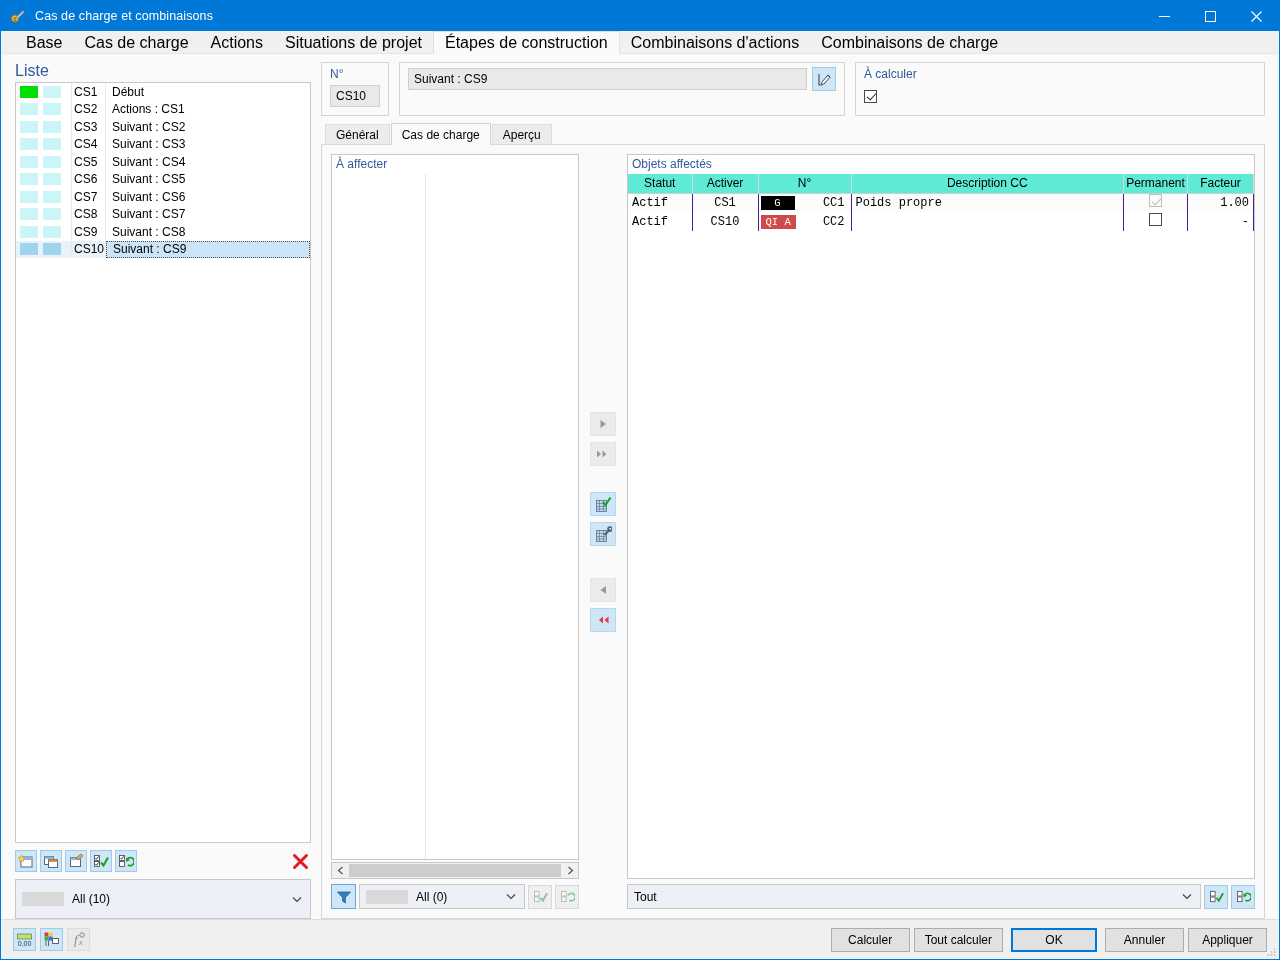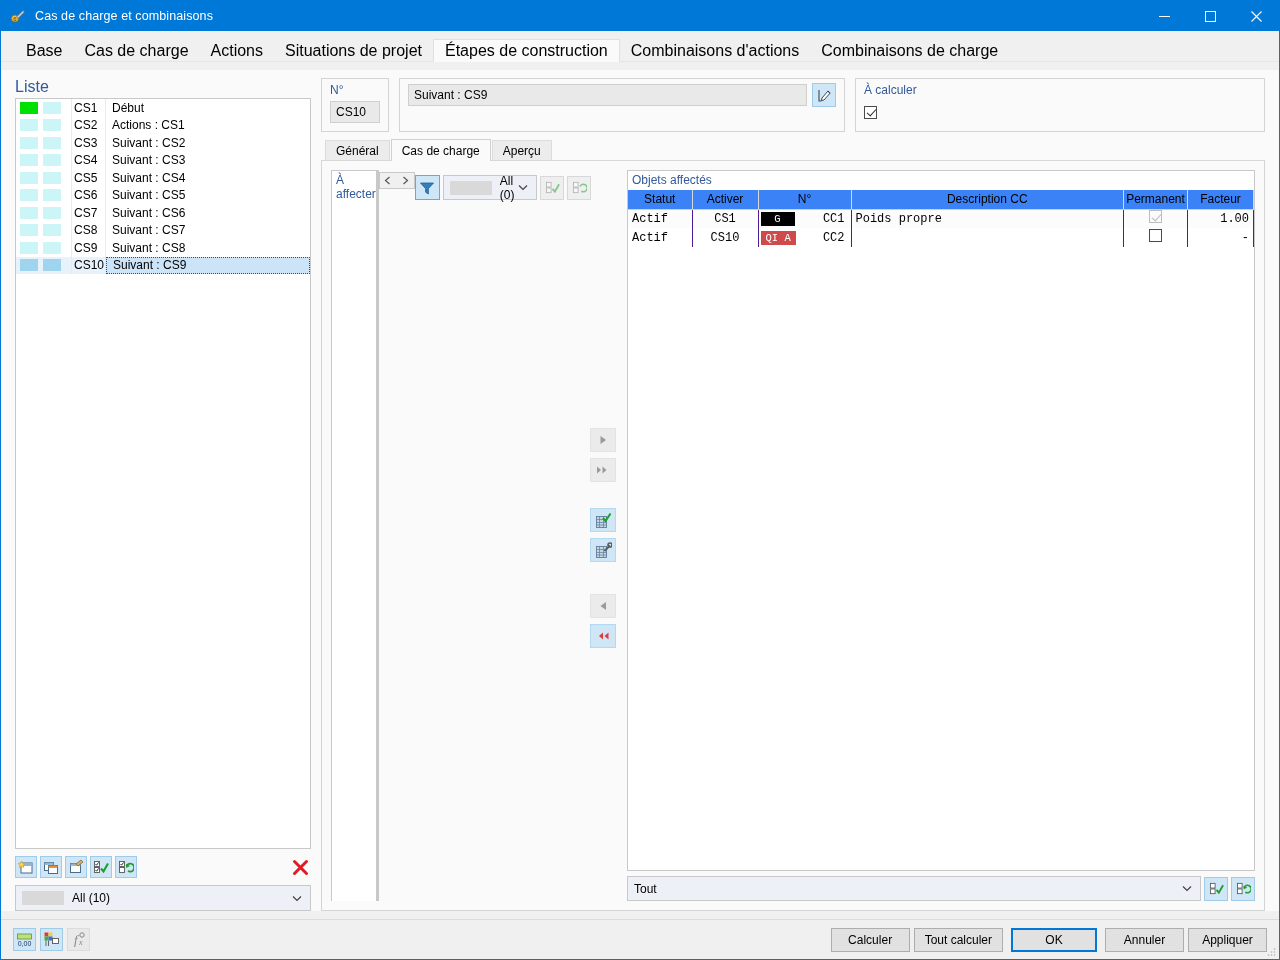--- a/index.html
+++ b/index.html
@@ -12,21 +12,20 @@
     overflow: hidden;
     background: #f0f0f0;
   }
   .window {
     width: 1280px; height: 960px;
     position: relative;
     background: #f0f0f0;
     border: 1px solid #0078d7;
     display: flex;
     flex-direction: column;
-    gap: 8px;
   }
 
   
   .titlebar {
     height: 30px;
     background: #0078d7;
     display: flex;
     align-items: center;
     flex: 0 0 30px;
     color: #fff;
@@ -156,21 +155,21 @@
   .tbtn {
     width: 22px; height: 22px;
     background: #cfe6f7;
     border: 1px solid #9fcbe8;
     display: flex; align-items: center; justify-content: center;
   }
   .tbtn.plain { background: transparent; border: none; }
   .spacer { flex: 1 1 auto; }
 
   .combo {
-    height: 26px;
+    height: 40px;
     border: 1px solid #c8c8c8;
     background: #eef0f7;
     display: flex; align-items: center;
     padding: 0 4px 0 6px;
     font-size: 12px;
   }
   .combo .color-chip {
     width: 42px; height: 14px;
     background: #d9d9d9;
     margin-right: 8px;
@@ -274,21 +273,21 @@
     display: flex;
     padding: 9px;
     gap: 0;
     min-height: 0;
   }
 
   
   .assign-col {
     width: 248px;
     flex: 0 0 248px;
-    display: flex; flex-direction: row;
+    display: flex; flex-direction: column;
     min-height: 0;
   }
   .panel-title {
     color: #31599b;
     font-size: 12px;
     padding: 2px 0 3px 4px;
     background: #fff;
     border: 1px solid #c8c8c8;
     border-bottom: none;
   }
@@ -372,21 +371,21 @@
     overflow: hidden;
     position: relative;
   }
   table.objtbl {
     width: 100%;
     border-collapse: collapse;
     font-size: 12px;
     table-layout: fixed;
   }
   table.objtbl th {
-    background: #3b82f6;
+    background: #5eead4;
     border-right: 1px solid #d8d8d8;
     border-bottom: 1px solid #d0d0d0;
     font-weight: normal;
     height: 19px;
     font-size: 12px;
     color: #000;
   }
   table.objtbl td {
     border-right: 1px solid #4c1d95;
     height: 19px;

